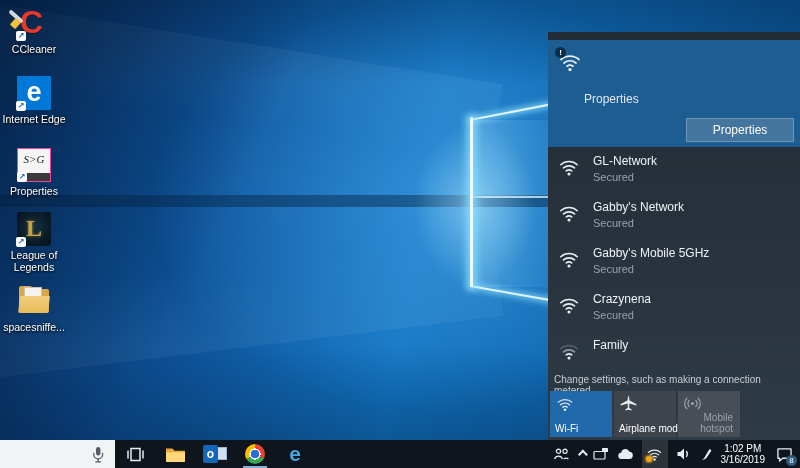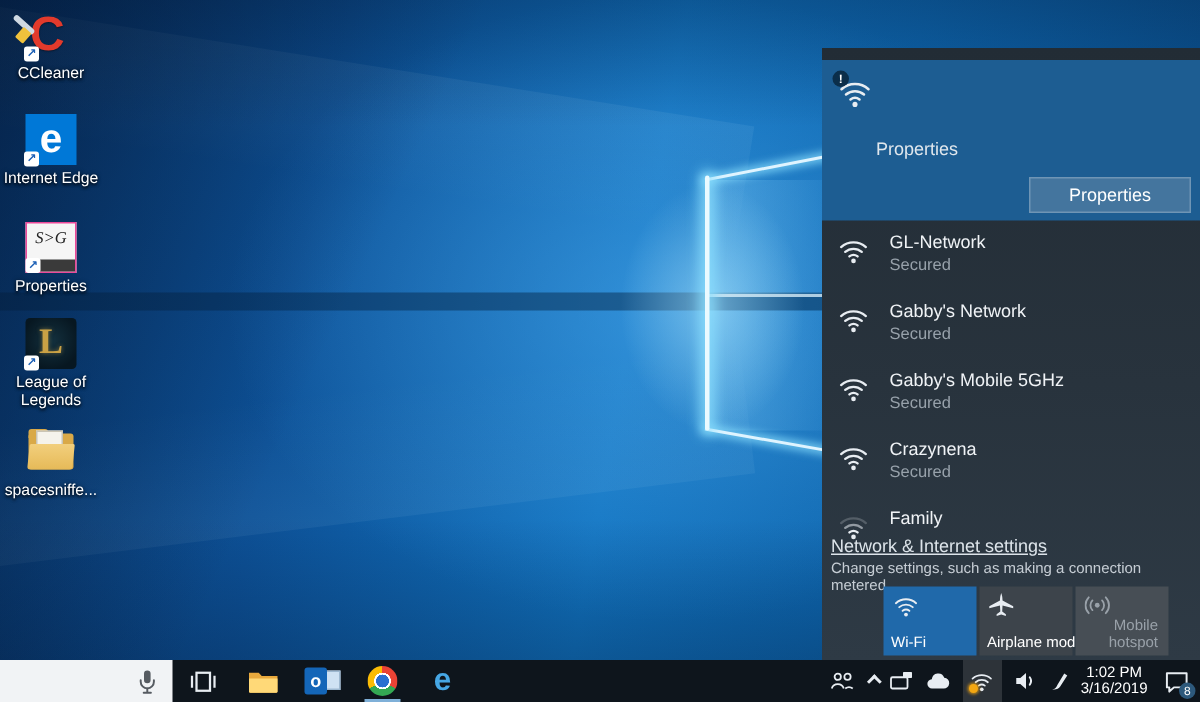--- a/index.html
+++ b/index.html
@@ -104,21 +104,21 @@
   .wifi-arc { stroke:#e8edf2; stroke-width:1.7; fill:none; stroke-linecap:round; }
   .weak .arc-outer { opacity:.22; }
   .weak .arc-mid { opacity:.55; }
 
   .settings-link { position:absolute; left:6px; top:325px; font-size:12px; color:#dde4ea;
     text-decoration:underline; cursor:pointer; }
   .settings-hint { position:absolute; left:6px; top:342px; font-size:10px; color:#c6cdd4; }
 
   .tiles { position:absolute; left:2px; bottom:3px; display:flex; gap:2px; }
   .tile { position:relative; width:62px; height:46px; cursor:pointer; }
-  .tile-on { background:#2069aa;margin-left:39px; }
+  .tile-on { background:#2069aa; }
   .tile-off { background:#3d444b; }
   .tile-disabled { background:#474e55; }
   .tile .t-icon { position:absolute; left:6px; top:4px; }
   .tile .t-label { position:absolute; left:5px; bottom:3px; font-size:10px; color:#fff;
     line-height:11px; white-space:nowrap; }
   .tile-disabled .t-label { color:#99a1a9; white-space:normal; width:50px;text-align:right; }
 
   
   .taskbar { position:absolute; left:0; bottom:0; width:800px; height:28px; background:#0e151c;
     display:flex; align-items:stretch; }
@@ -293,21 +293,20 @@
         <path class="wifi-arc arc-mid" d="M6 13a9.2 9.2 0 0 1 12 0"></path>
         <path class="wifi-arc" d="M9 16.3a5 5 0 0 1 6 0"></path>
         <circle cx="12" cy="19.6" r="1.7" fill="#e8edf2"></circle>
       </svg>
       <div>
         <div class="ssid">Family</div>
         <div class="sec"></div>
       </div>
     </div>
 
-    <a class="settings-link">Network &amp; Internet settings</a>
     <div class="settings-hint">Change settings, such as making a connection metered.</div>
 
     <div class="tiles">
       <div class="tile tile-on">
         <svg class="t-icon" width="18" height="18" viewBox="0 0 24 24">
           <path class="wifi-arc arc-outer" d="M3 9.5a13.5 13.5 0 0 1 18 0"></path>
           <path class="wifi-arc arc-mid" d="M6 13a9.2 9.2 0 0 1 12 0"></path>
           <path class="wifi-arc" d="M9 16.3a5 5 0 0 1 6 0"></path>
           <circle cx="12" cy="19.6" r="1.7" fill="#e8edf2"></circle>
         </svg>

